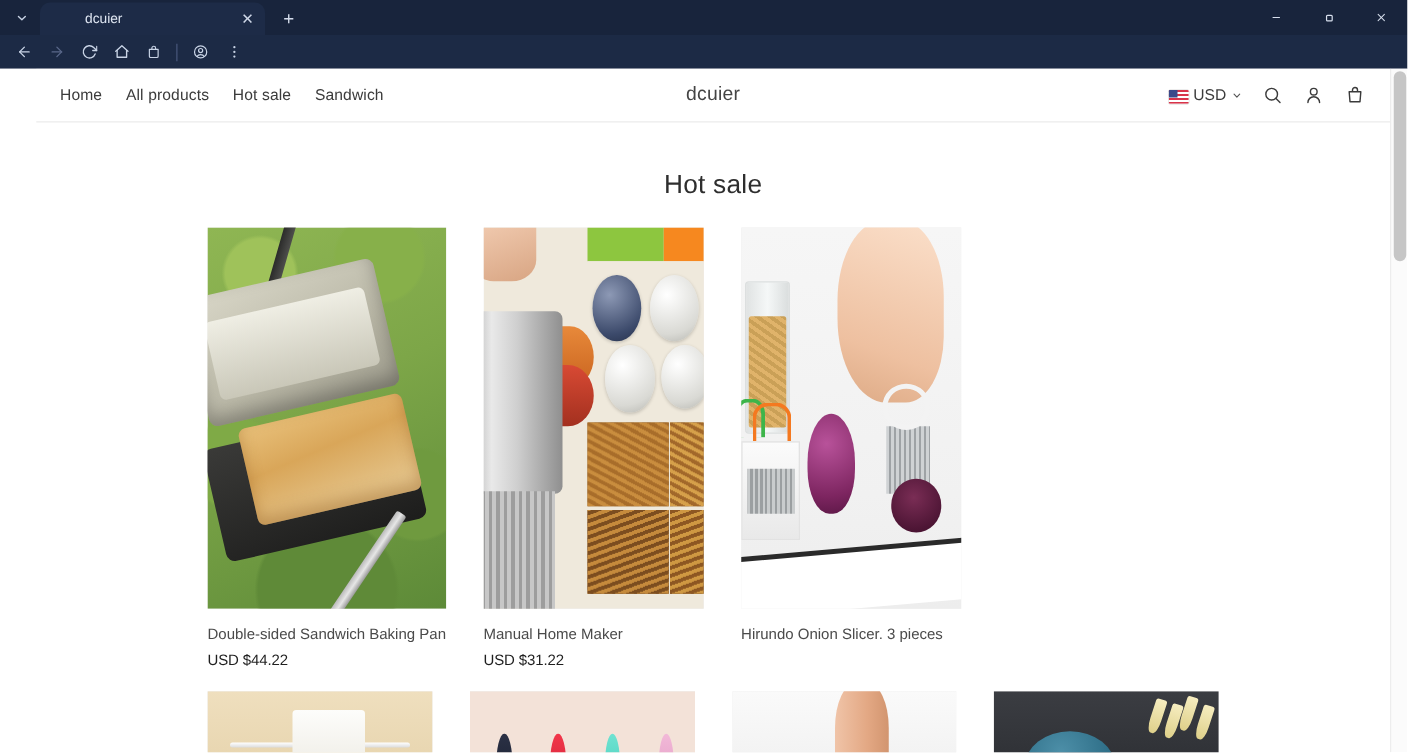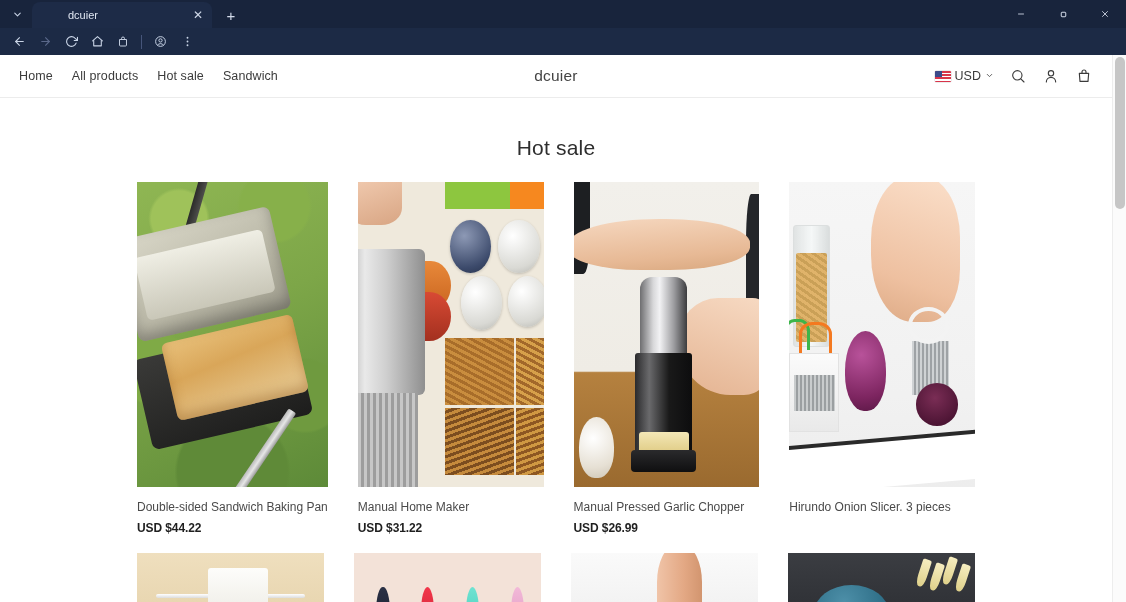--- a/index.html
+++ b/index.html
@@ -69,21 +69,21 @@
   .omni-url { font-size: 10.5px; color: #e5eaf4; letter-spacing: .1px; }
   .omni-star { margin-left: auto; color: #c9d4e6; font-size: 11px; }
   .tb-right { display: flex; align-items: center; gap: 1px; }
   .tb-sep { width: 1px; height: 14px; background: #46557a; margin: 0 4px; }
 
   
   .viewport {
     flex: 1; background: #fff; position: relative; overflow: hidden;
     display: flex;
   }
-  .page { flex: 1; position: relative; overflow: hidden; }
+  .page { flex: 1; position: relative; overflow: hidden; padding-left: 29px; }
 
   .scrollbar {
     width: 14px; background: #fbfbfb; border-left: 1px solid #ededed;
     position: relative; flex: 0 0 14px;
   }
   .scroll-thumb {
     position: absolute; top: 2px; left: 2px; width: 10px; height: 152px;
     background: #c6c6c6; border-radius: 6px;
   }
 
@@ -96,21 +96,21 @@
   .nav a {
     font-size: 12.5px; color: #3b3b3b; text-decoration: none; letter-spacing: .1px;
   }
   .brand {
     position: absolute; left: 0; right: 0; text-align: center;
     font-size: 15.5px; color: #444; letter-spacing: .2px; pointer-events: none;
   }
   .hdr-right {
     margin-left: auto; display: flex; align-items: center; gap: 14px; z-index: 2;
   }
-  .currency { display: flex; align-items: center; gap: 4px; }
+  .currency { display: flex; align-items: flex-end; gap: 4px; }
   .flag {
     width: 16px; height: 11px; border-radius: 1px; overflow: hidden;
     position: relative; background: #fff; display: block;
     box-shadow: 0 0 0 .5px rgba(0,0,0,.15);
   }
   .flag .stripes {
     position: absolute; inset: 0;
     background: repeating-linear-gradient(to bottom,#d8344a 0,#d8344a 1.6px,#fff 1.6px,#fff 3.2px);
   }
   .flag .canton {
@@ -137,21 +137,21 @@
   .card { }
   .thumb {
     width: 100%; height: 305px; overflow: hidden; position: relative;
     background: #eee;
   }
   .card-title {
     font-size: 12px; color: #4a4a4a; margin-top: 13px; line-height: 1.25;
     white-space: nowrap; overflow: hidden; text-overflow: ellipsis;
   }
   .card-price {
-    font-size: 12px; font-weight: bold; color: #1f1f1f; margin-top: 6px;
+    font-size: 12px; font-weight: normal; color: #1f1f1f; margin-top: 6px;
     letter-spacing: -.1px;
   }
   .grid.row2 { margin-top: 18px; }
   .grid.row2 .thumb { height: 70px; }
 
   
   .art { position: absolute; inset: 0; }
 
   
   .a1 { background:
@@ -527,37 +527,20 @@
                 <div class="plate1"></div>
                   <div class="plate2"></div>
                 <div class="press"></div>
                   <div class="top-hand"></div>
               </div>
             </div>
             <div class="card-title">Manual Home Maker</div>
             <div class="card-price">USD $31.22</div>
           </div>
 
-          <div class="card">
-            <div class="thumb">
-              <div class="art a3">
-                <div class="dark-l"></div>
-                  <div class="dark-r"></div>
-                <div class="hand-top"></div>
-                  <div class="hand-right"></div>
-                <div class="device"></div>
-                  <div class="device-body"></div>
-                <div class="minced"></div>
-                  <div class="device-base"></div>
-                <div class="garlic"></div>
-              </div>
-            </div>
-            <div class="card-title">Manual Pressed Garlic Chopper</div>
-            <div class="card-price">USD $26.99</div>
-          </div>
 
           <div class="card">
             <div class="thumb">
               <div class="art a4">
                 <div class="jar"></div>
                   <div class="hand"></div>
                 <div class="onion"></div>
                 <div class="slicer-box"></div>
                   <div class="h-green"></div>
                   <div class="h-orange"></div>

